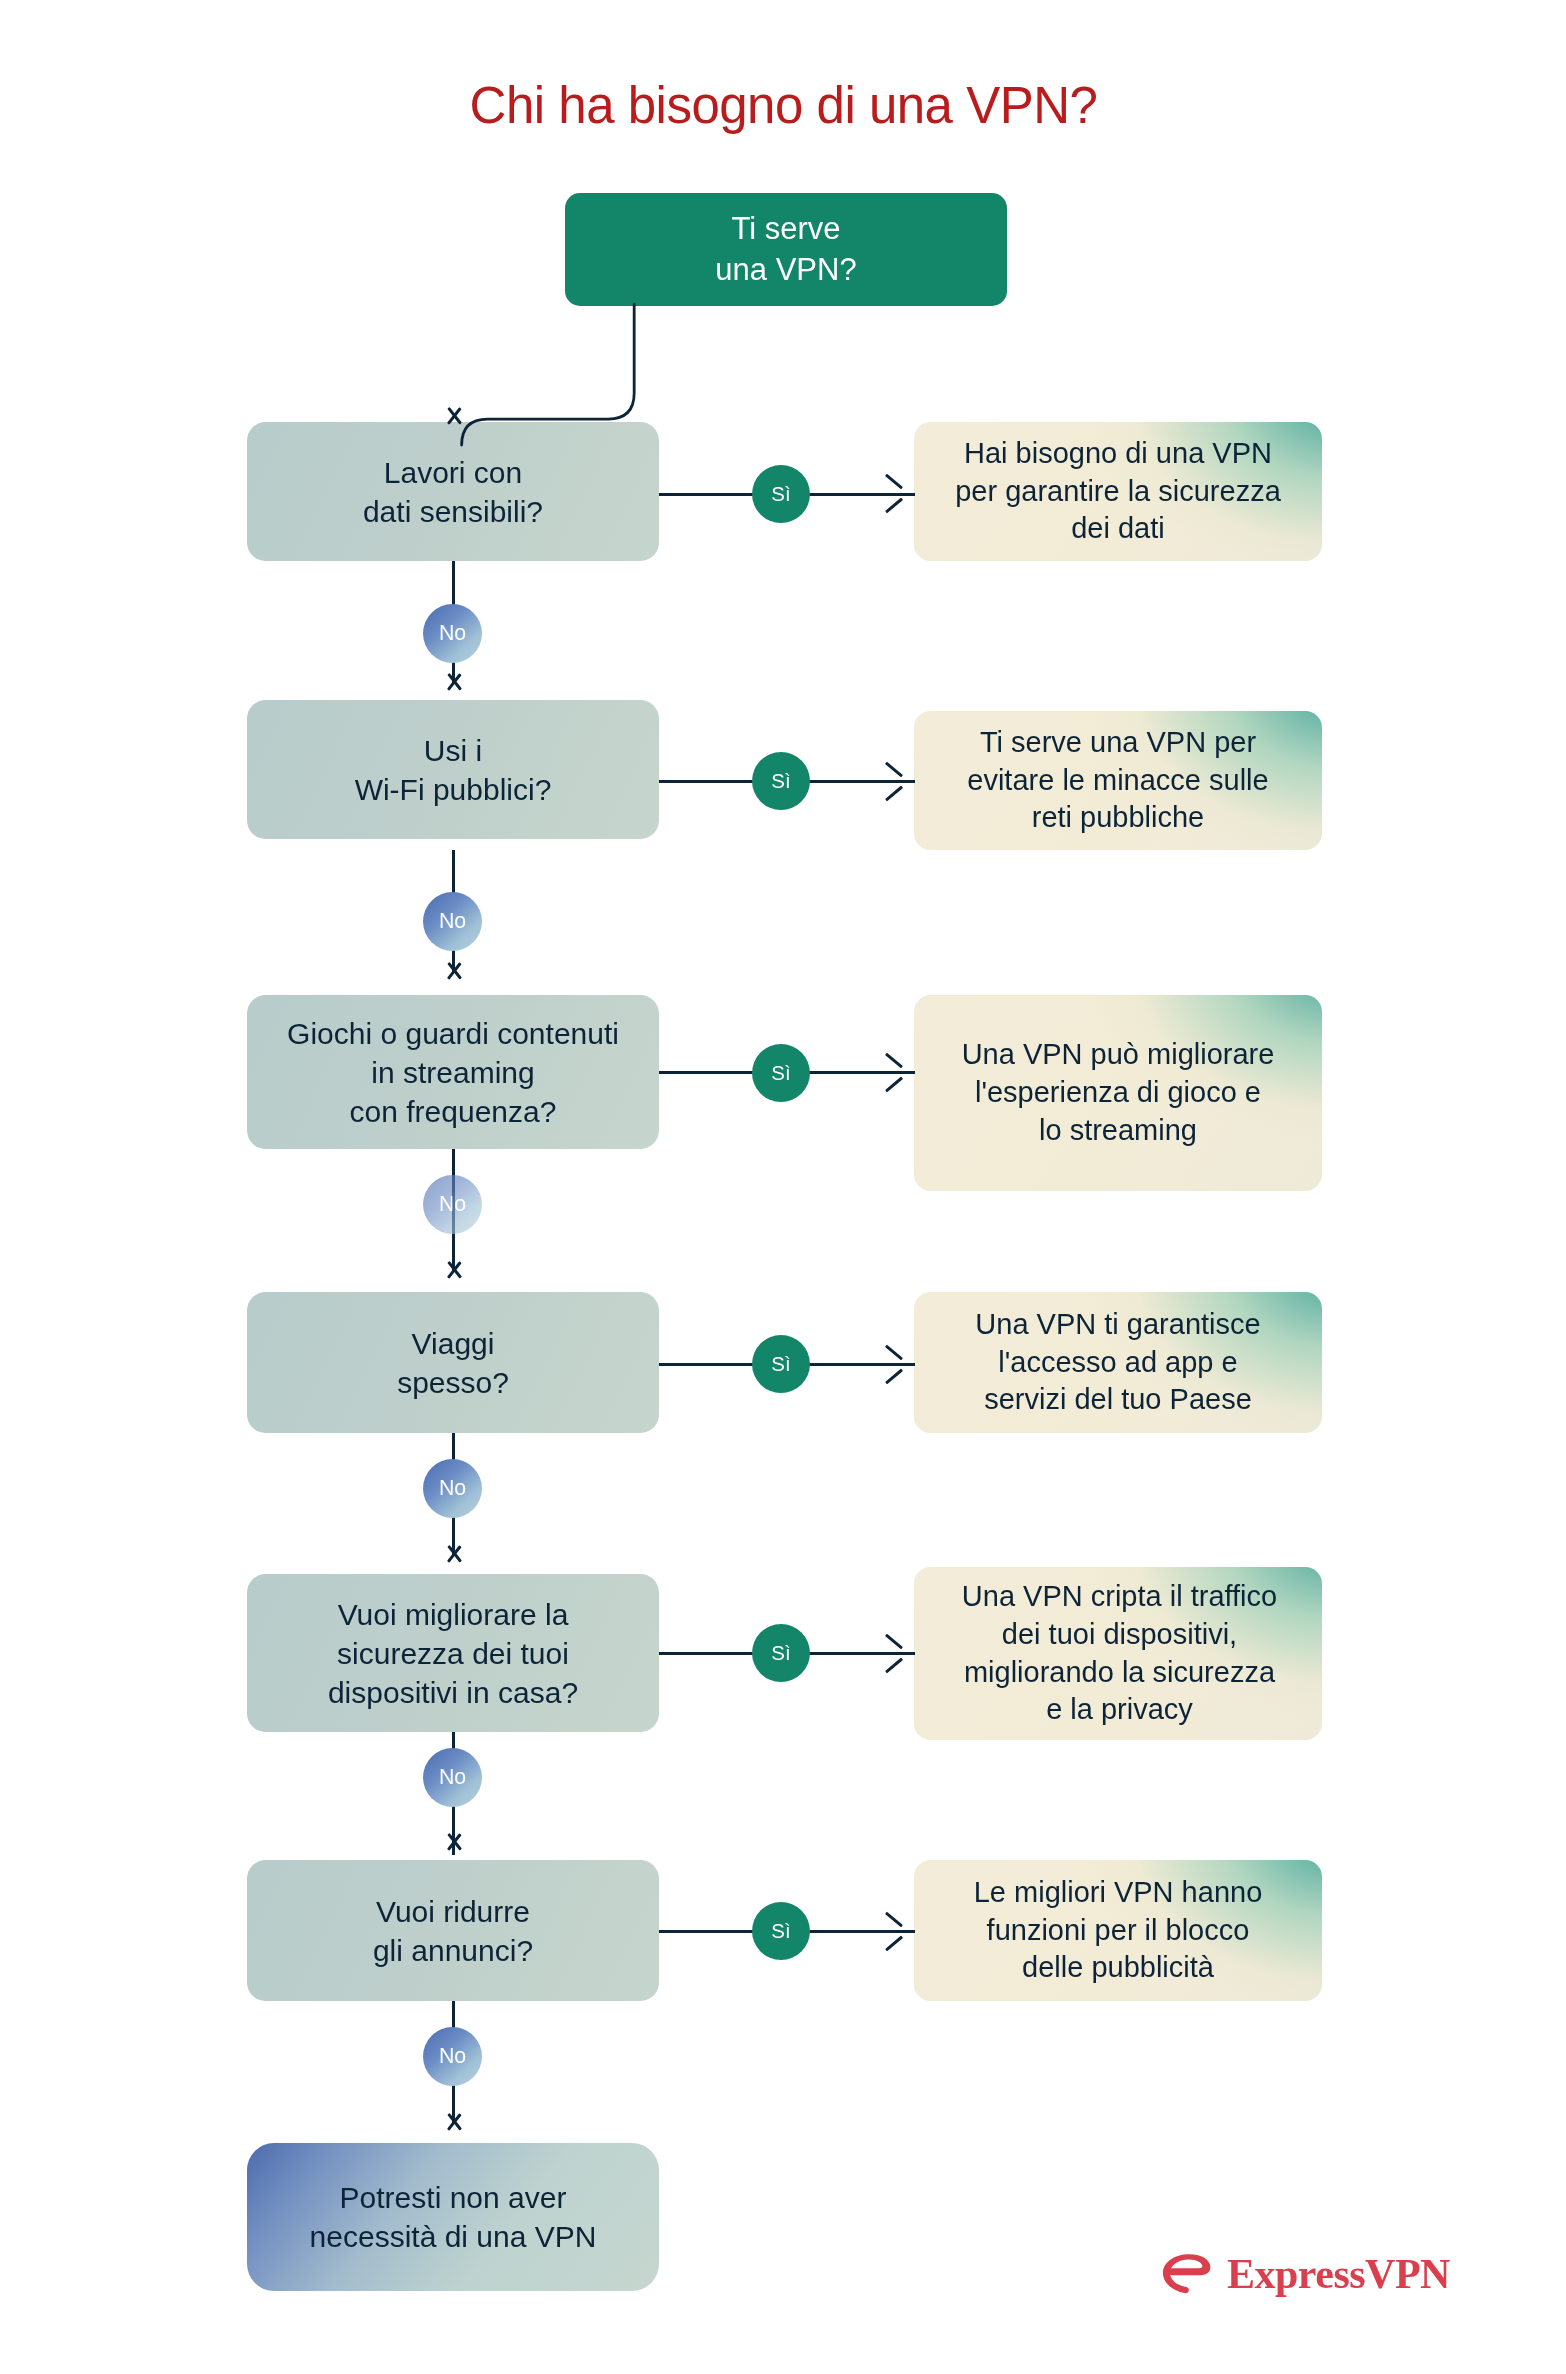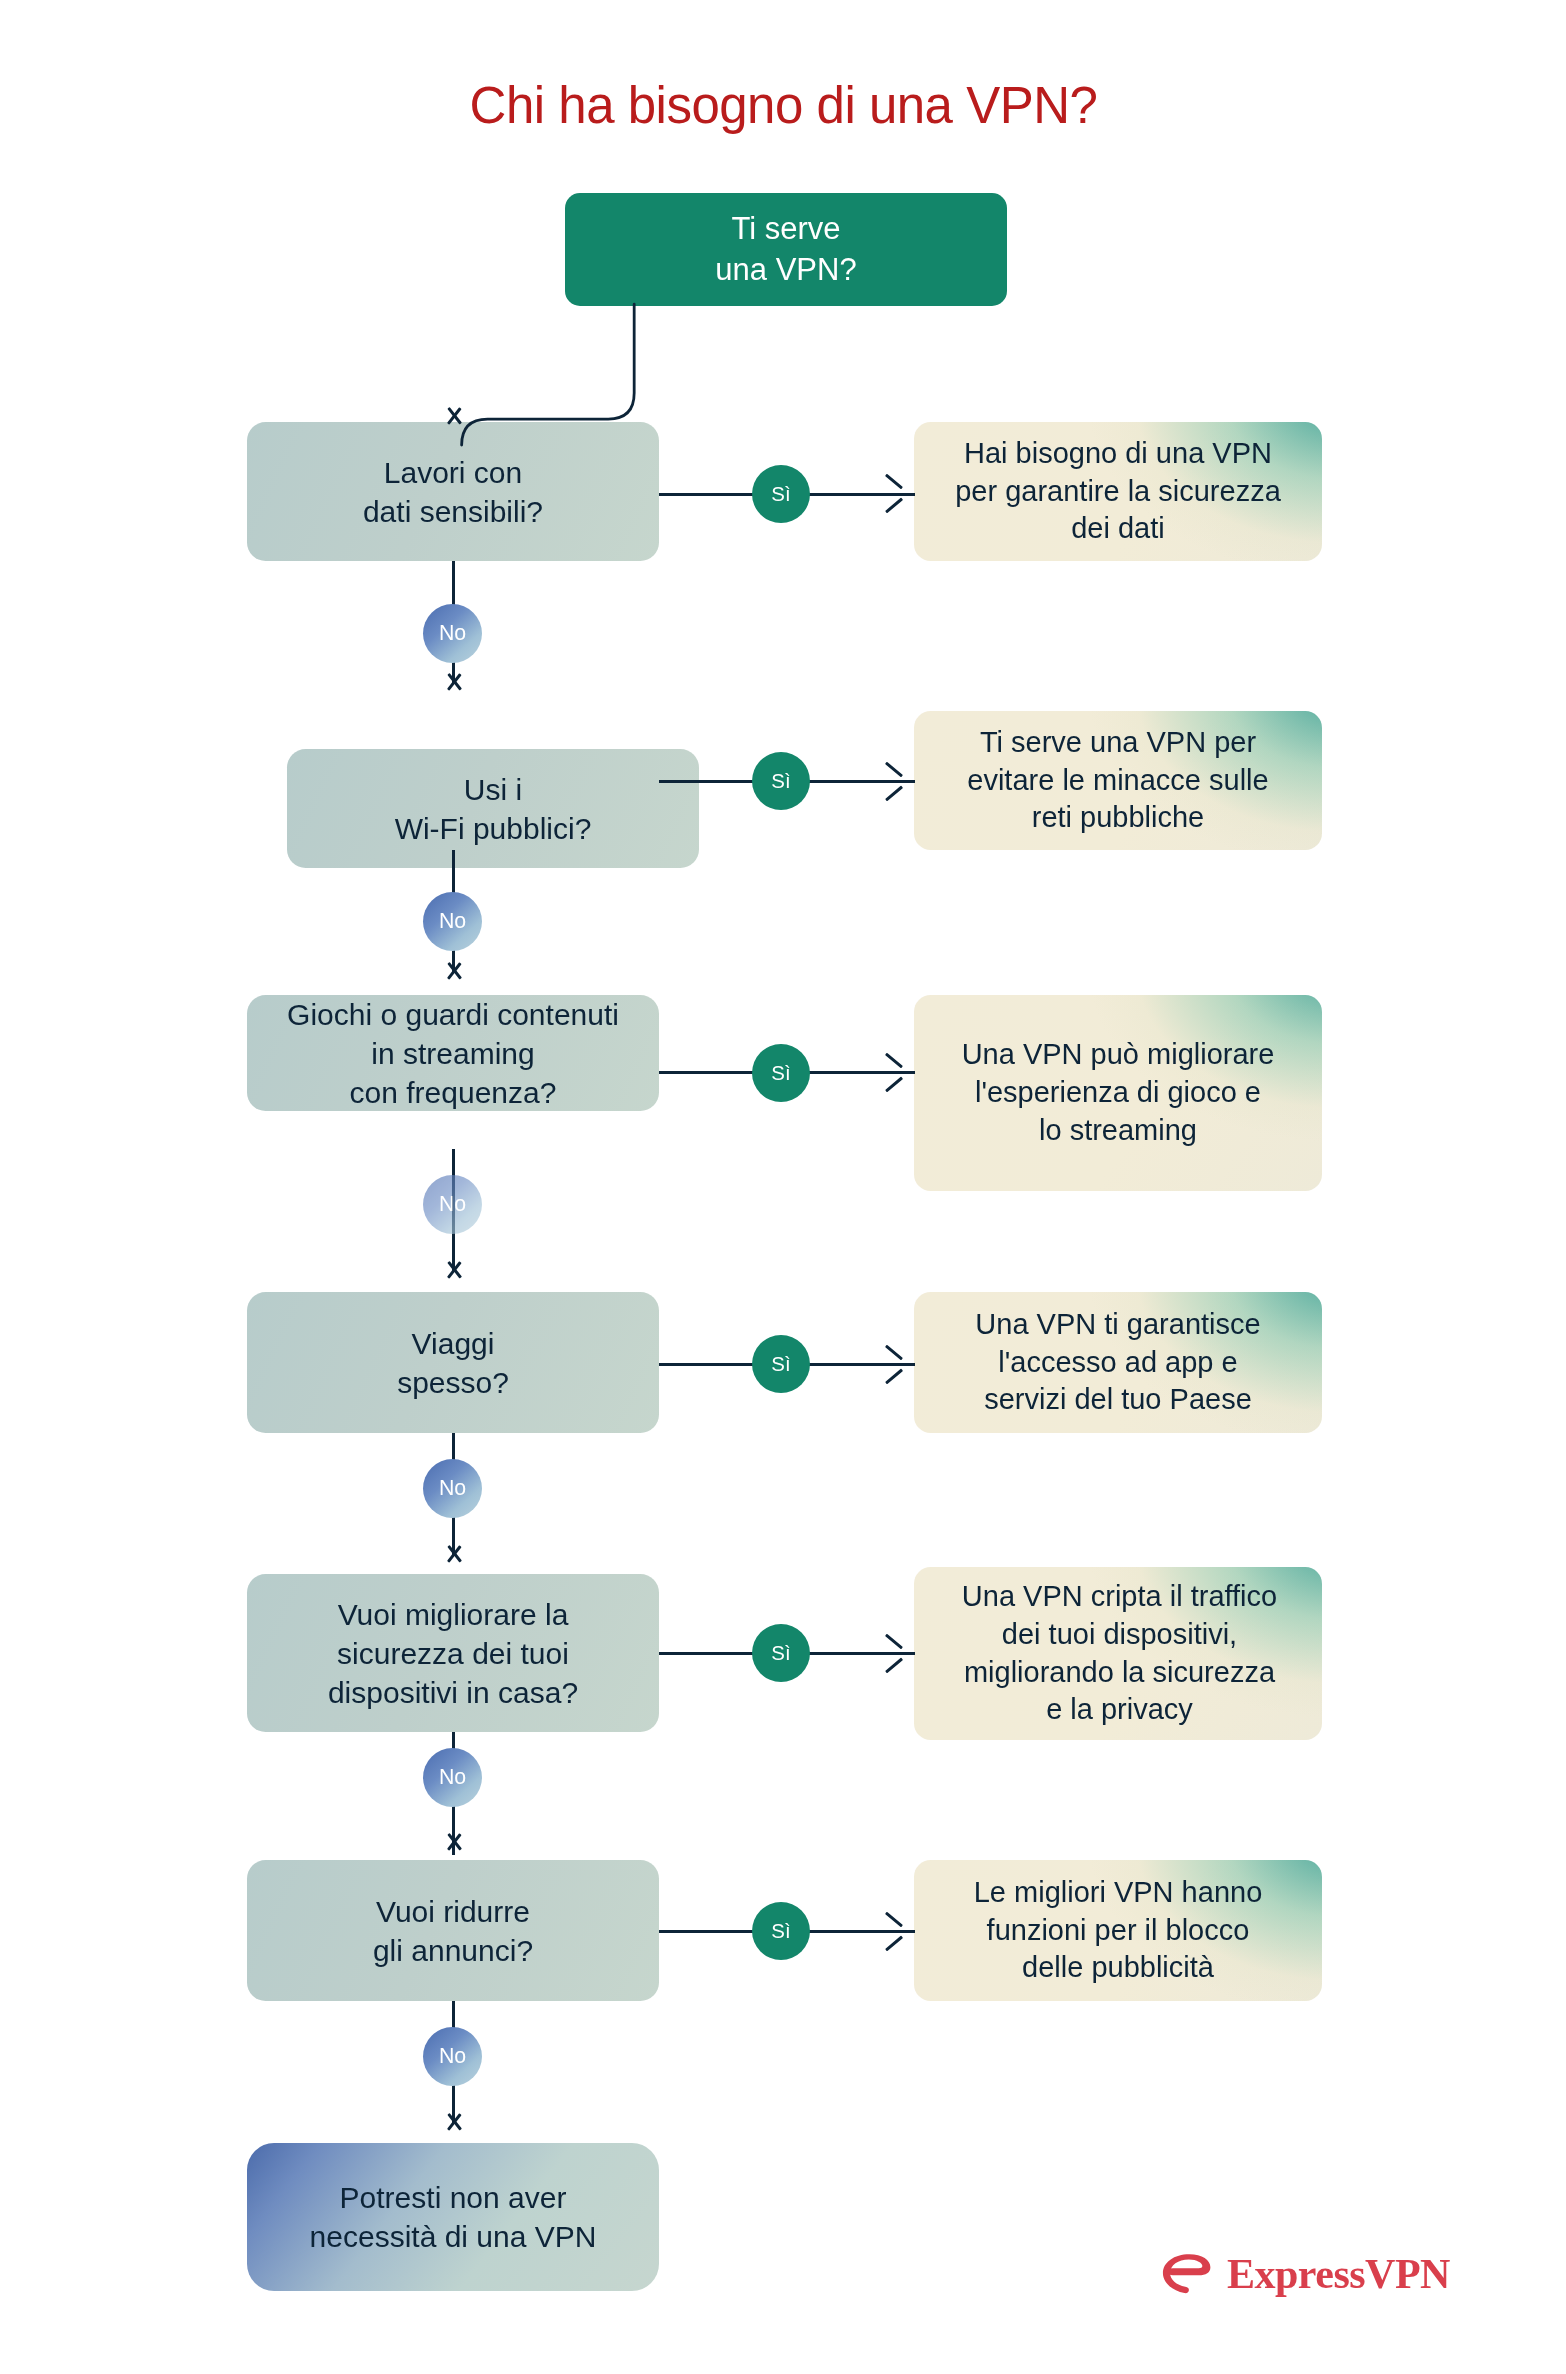--- a/index.html
+++ b/index.html
@@ -223,33 +223,33 @@
   <div class="hline" style="top: 493px;"></div>
   <div class="badge badge-yes" style="top: 465px;">Sì</div>
   <div class="arrow-right" style="top: 480px;"></div>
   <div class="node answer-node" style="top: 422px; height: 139px;">Hai bisogno di una VPN
 per garantire la sicurezza
 dei dati</div>
   <div class="vline" style="top: 561px; height: 123px;"></div>
   <div class="badge badge-no" style="top: 604px;">No</div>
   <div class="arrow-down" style="top: 674px;"></div>
 
-  <div class="node question-node" style="top: 749px; height: 119px; margin-left: 40px;">Usi i
+  <div class="node question-node" style="top: 700px; height: 139px;">Usi i
 Wi-Fi pubblici?</div>
   <div class="hline" style="top: 780px;"></div>
   <div class="badge badge-yes" style="top: 752px;">Sì</div>
   <div class="arrow-right" style="top: 768px;"></div>
   <div class="node answer-node" style="top: 711px; height: 139px;">Ti serve una VPN per
 evitare le minacce sulle
 reti pubbliche</div>
   <div class="vline" style="top: 850px; height: 123px;"></div>
   <div class="badge badge-no" style="top: 892px;">No</div>
   <div class="arrow-down" style="top: 963px;"></div>
 
-  <div class="node question-node" style="top: 995px; height: 116px;">Giochi o guardi contenuti
+  <div class="node question-node" style="top: 995px; height: 154px;">Giochi o guardi contenuti
 in streaming
 con frequenza?</div>
   <div class="hline" style="top: 1071px;"></div>
   <div class="badge badge-yes" style="top: 1044px;">Sì</div>
   <div class="arrow-right" style="top: 1059px;"></div>
   <div class="node answer-node" style="top: 995px; height: 196px;">Una VPN può migliorare
 l'esperienza di gioco e
 lo streaming</div>
   <div class="vline" style="top: 1149px; height: 123px;"></div>
   <div class="badge badge-no" style="top: 1175px; opacity: 0.62;">No</div>

